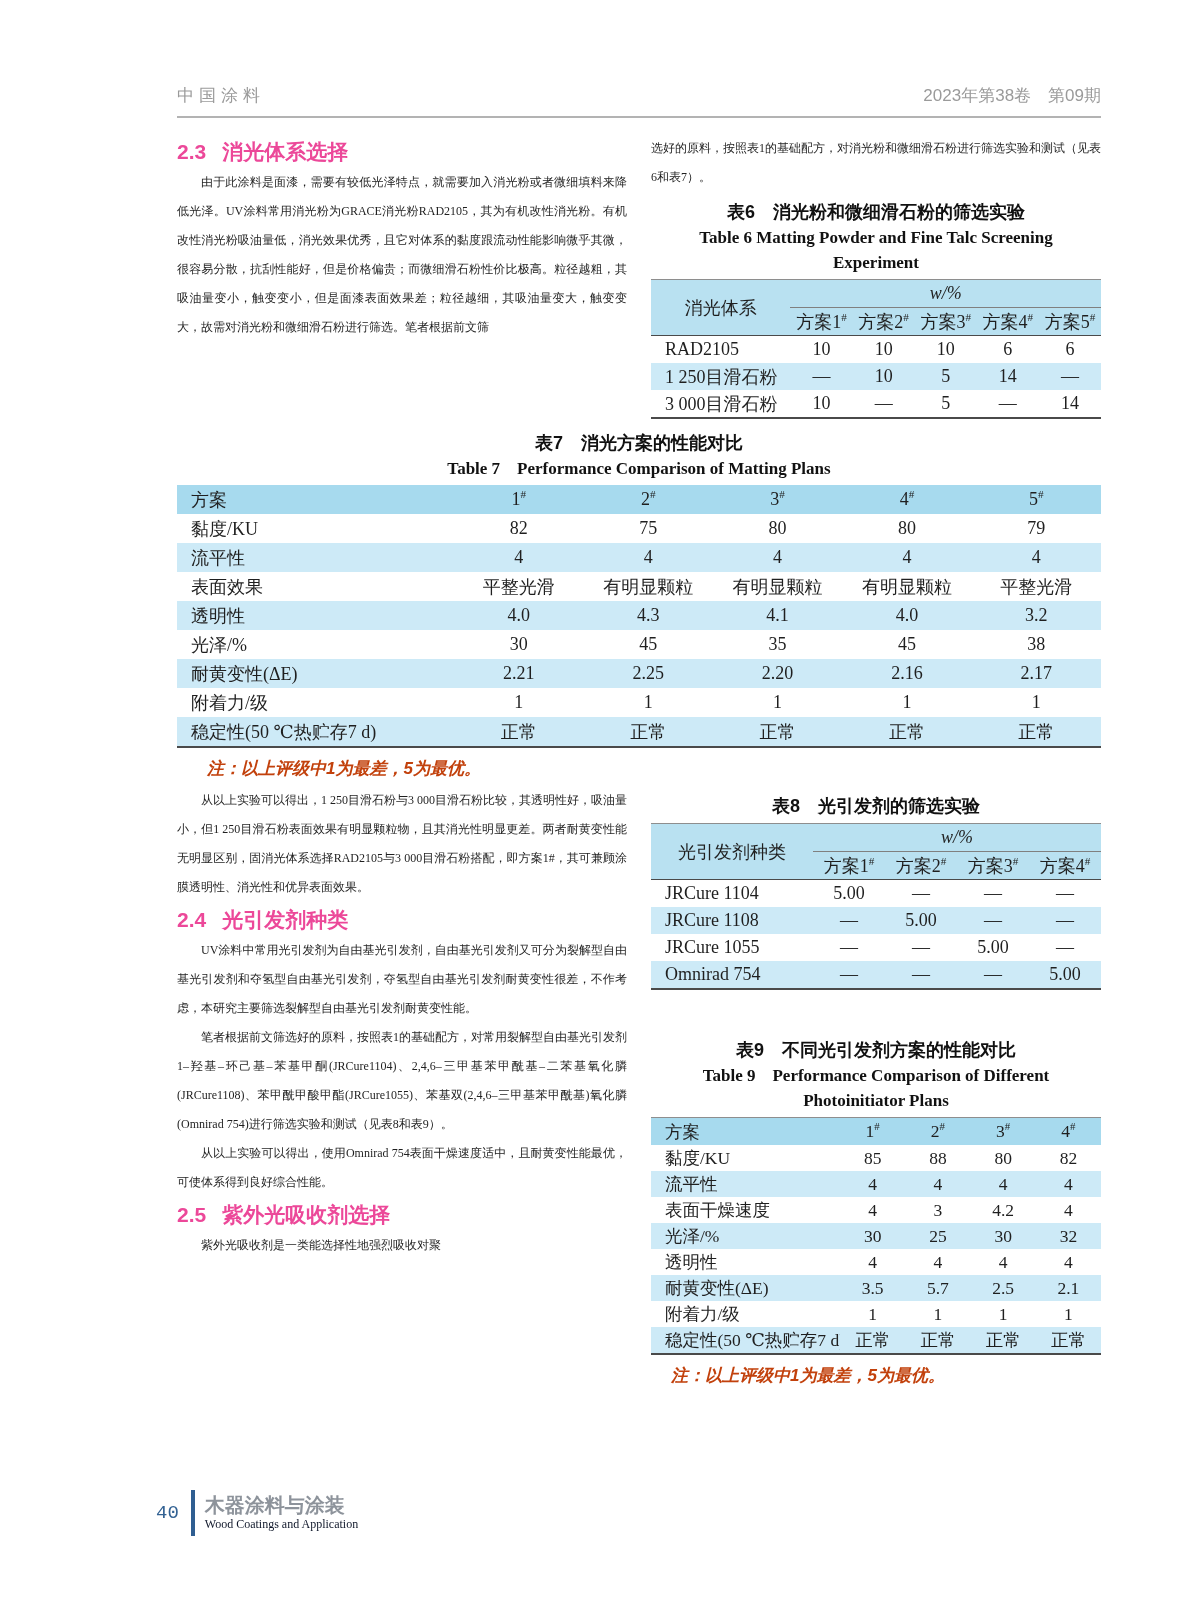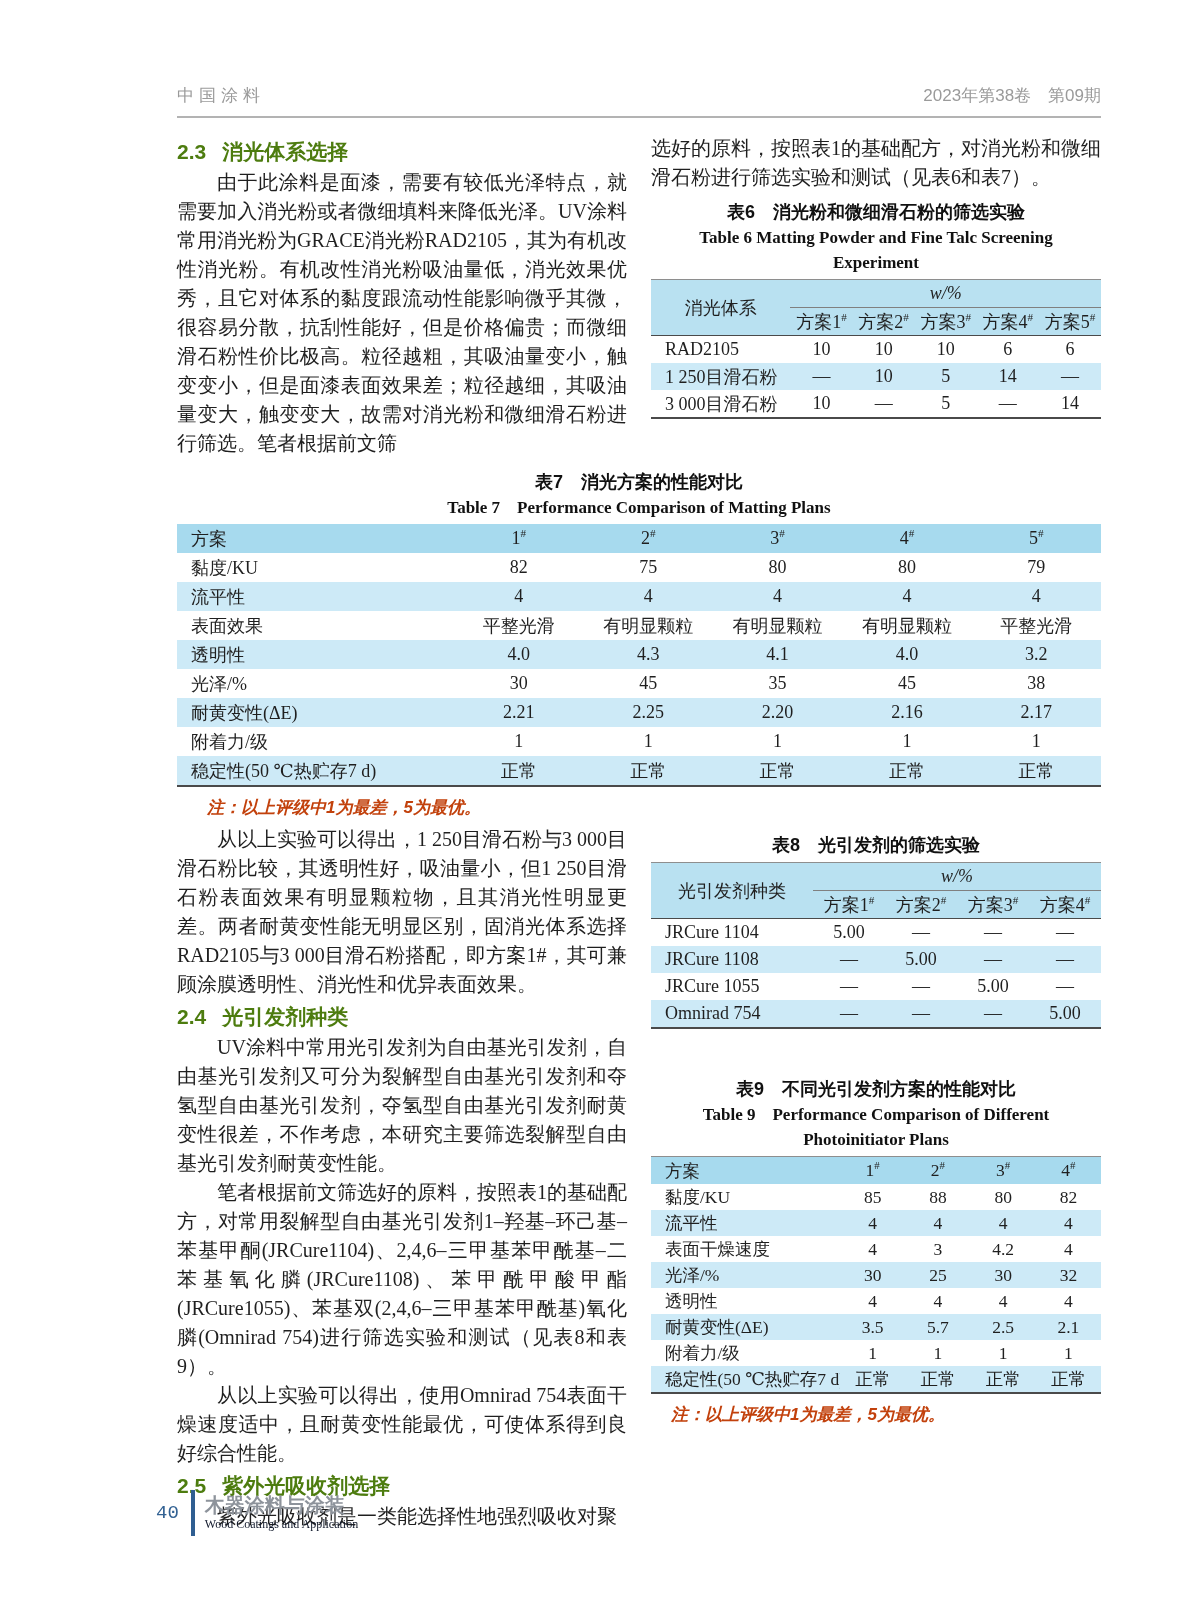--- a/index.html
+++ b/index.html
@@ -13,23 +13,23 @@
     color:#9a9a9a;font-size:17px;font-family:"Liberation Sans","DejaVu Sans",sans-serif;
     padding-bottom:9px;border-bottom:2px solid #b3b3b3;}
   .pg-header .journal{letter-spacing:5px;}
   
   .cols{display:flex;gap:24px;}
   .col{width:450px;}
   .top-block{margin-top:16px;}
   .bottom-block{margin-top:6px;}
   
   .sec{margin:6px 0 4px;font-family:"Liberation Sans","DejaVu Sans",sans-serif;
-    font-weight:bold;font-size:21px;line-height:24px;color:#4d7c0f;}
+    font-weight:bold;font-size:21px;line-height:24px;color:#ec4899;}
   .sec .num{margin-right:16px;}
-  .para{margin:0;font-size:20px;line-height:29px;text-align:justify;text-indent:2em;}
+  .para{margin:0;font-size:12px;line-height:29px;text-align:justify;text-indent:2em;}
   .no-indent{text-indent:0;}
   
   .tbl-title{text-align:center;margin-top:8px;}
   .tt-cn{font-family:"Liberation Sans","DejaVu Sans",sans-serif;font-weight:bold;
     font-size:18px;line-height:25px;color:#111;}
   .tt-en{font-family:"Liberation Serif","DejaVu Serif",serif;font-weight:bold;
     font-size:17px;line-height:25px;color:#111;}
   
   table{border-collapse:collapse;width:100%;table-layout:fixed;margin-top:4px;font-size:18px;}
   th,td{font-weight:normal;text-align:center;padding:0 3px;overflow:hidden;white-space:nowrap;}

